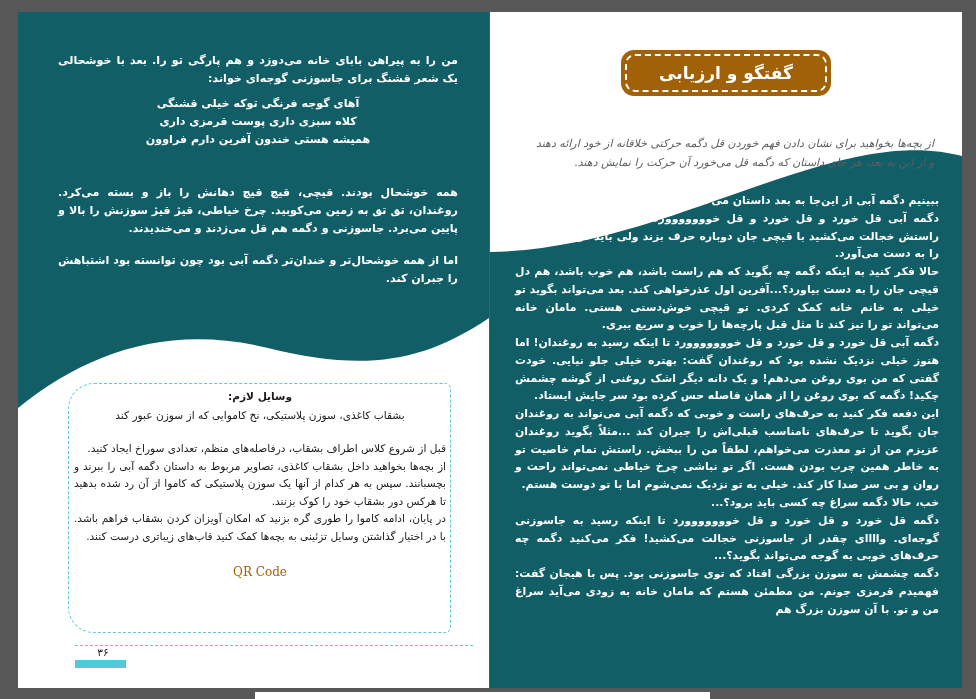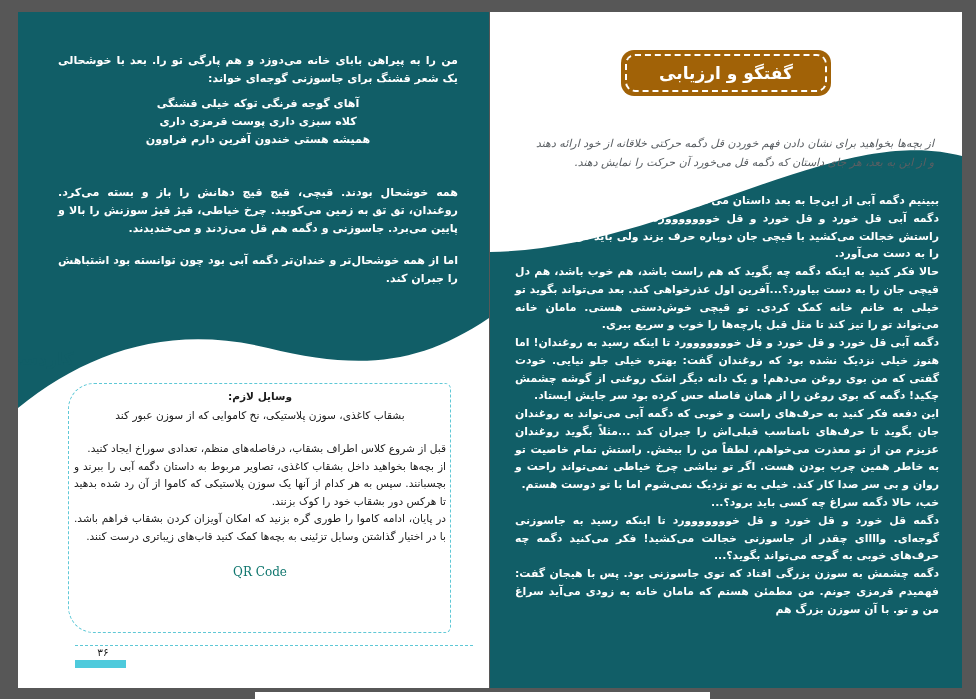--- a/index.html
+++ b/index.html
@@ -53,21 +53,21 @@
   }
   .craft-inner{
     position:absolute;left:56px;top:376px;width:372px;
     direction:rtl;text-align:justify;color:#1b1b1b;
     font-size:10.6px;line-height:1.66;
   }
   .craft-inner .lbl{display:block;text-align:center;margin-bottom:1px;font-weight:bold;}
   .craft-inner .sub{display:block;text-align:center;margin-bottom:16px;}
   .craft-inner p{margin:0;}
   .craft-qr{display:block;text-align:center;margin-top:17px;
-    font-family:"DejaVu Serif","Liberation Serif",serif;font-size:12px;color:#0f766e;}
+    font-family:"DejaVu Serif","Liberation Serif",serif;font-size:12px;color:#a16207;}
 
   .foot-rule{
     position:absolute;left:57px;top:633px;width:398px;height:0;
     border-top:1.4px dashed #5ec8d6;
   }
   .foot-rule.dd{border-top-style:dashed;}
   .pagenum{
     position:absolute;left:60px;top:634px;width:50px;text-align:center;
     color:#1b1b1b;font-size:10.5px;direction:rtl;
     font-family:"DejaVu Sans","Liberation Sans",sans-serif;

